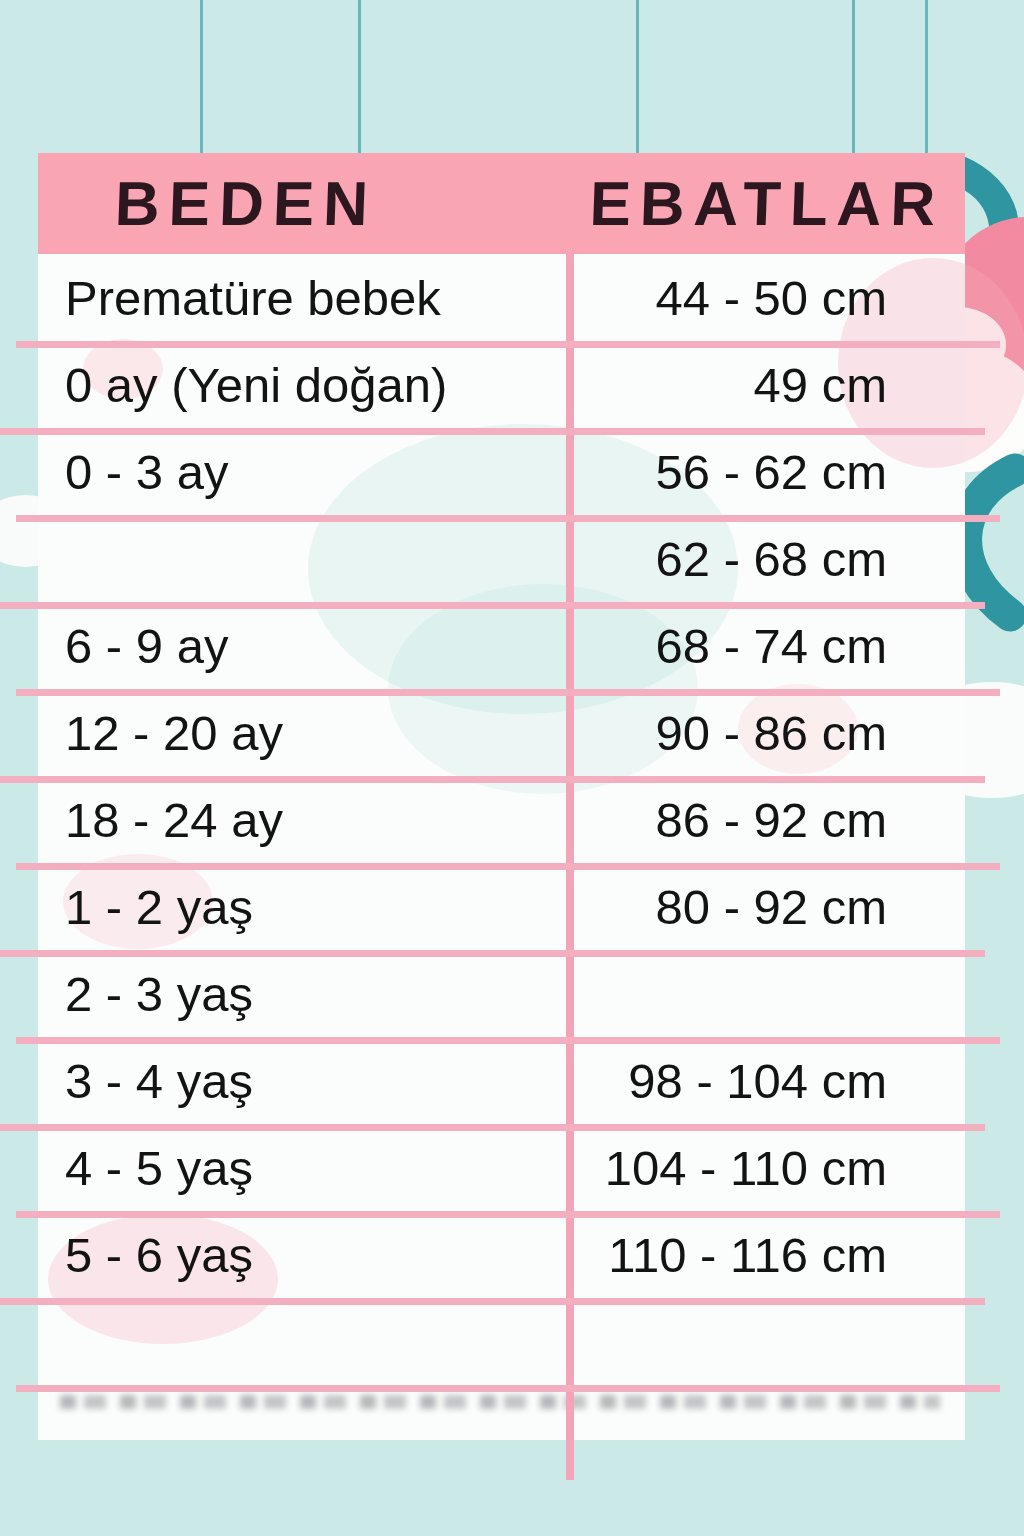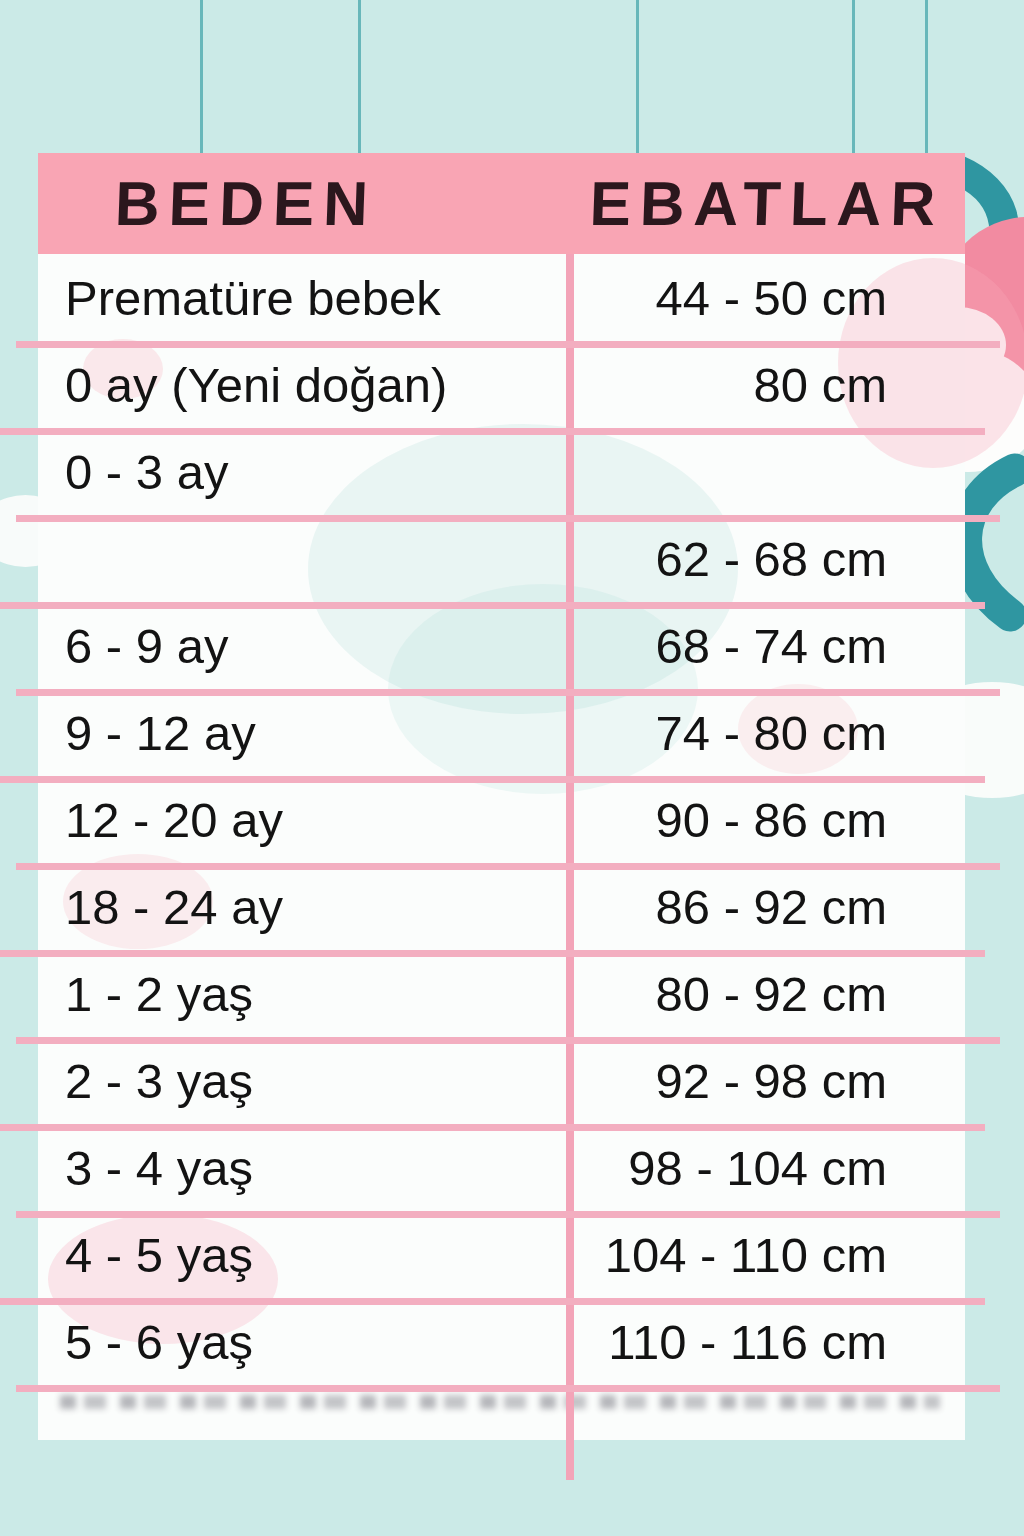--- a/index.html
+++ b/index.html
@@ -84,59 +84,55 @@
     <div class="tint" style="left:700px;top:430px;width:120px;height:90px;background:rgba(248,170,185,.18)"></div>
 
     <div class="rows" id="rows">
   <div class="row">
     <div class="cell size">Prematüre bebek</div>
     <div class="cell range">44 - 50 cm</div>
   </div>
 
   <div class="row">
     <div class="cell size">0 ay (Yeni doğan)</div>
-    <div class="cell range">80 cm</div>
+    <div class="cell range">49 cm</div>
   </div>
 
   <div class="row">
     <div class="cell size">0 - 3 ay</div>
+    <div class="cell range">56 - 62 cm</div>
   </div>
 
   <div class="row">
     <div class="cell range">62 - 68 cm</div>
   </div>
 
   <div class="row">
     <div class="cell size">6 - 9 ay</div>
     <div class="cell range">68 - 74 cm</div>
   </div>
 
-  <div class="row">
-    <div class="cell size">9 - 12 ay</div>
-    <div class="cell range">74 - 80 cm</div>
-  </div>
 
   <div class="row">
     <div class="cell size">12 - 20 ay</div>
     <div class="cell range">90 - 86 cm</div>
   </div>
 
   <div class="row">
     <div class="cell size">18 - 24 ay</div>
     <div class="cell range">86 - 92 cm</div>
   </div>
 
   <div class="row">
     <div class="cell size">1 - 2 yaş</div>
     <div class="cell range">80 - 92 cm</div>
   </div>
 
   <div class="row">
     <div class="cell size">2 - 3 yaş</div>
-    <div class="cell range">92 - 98 cm</div>
   </div>
 
   <div class="row">
     <div class="cell size">3 - 4 yaş</div>
     <div class="cell range">98 - 104 cm</div>
   </div>
 
   <div class="row">
     <div class="cell size">4 - 5 yaş</div>
     <div class="cell range">104 - 110 cm</div>

